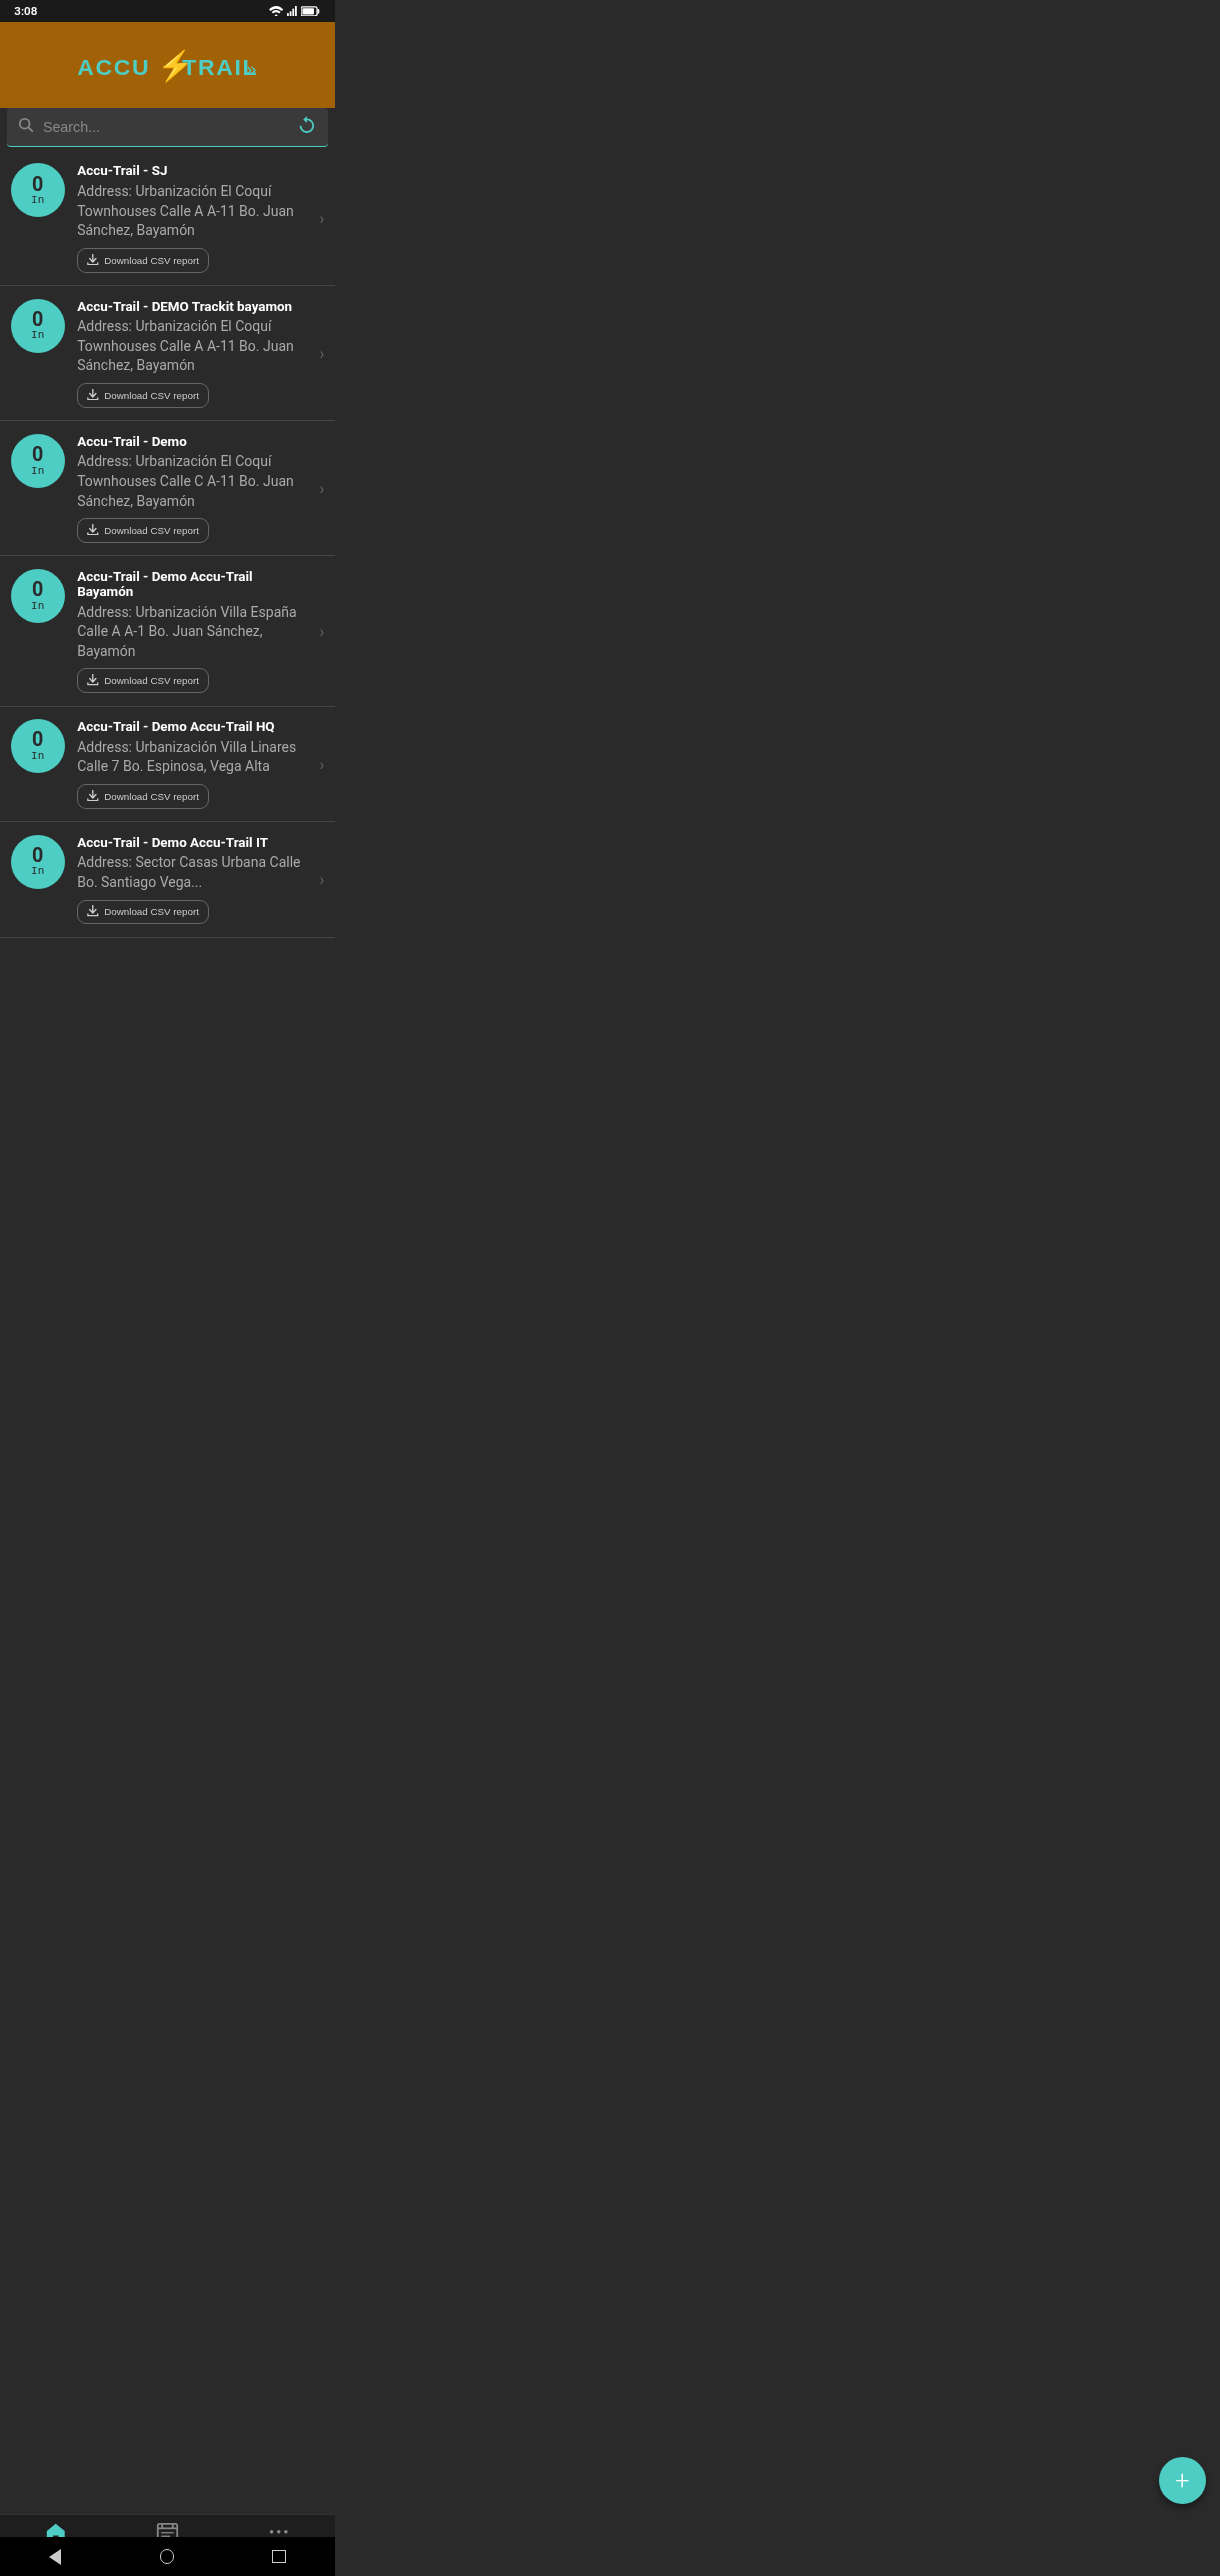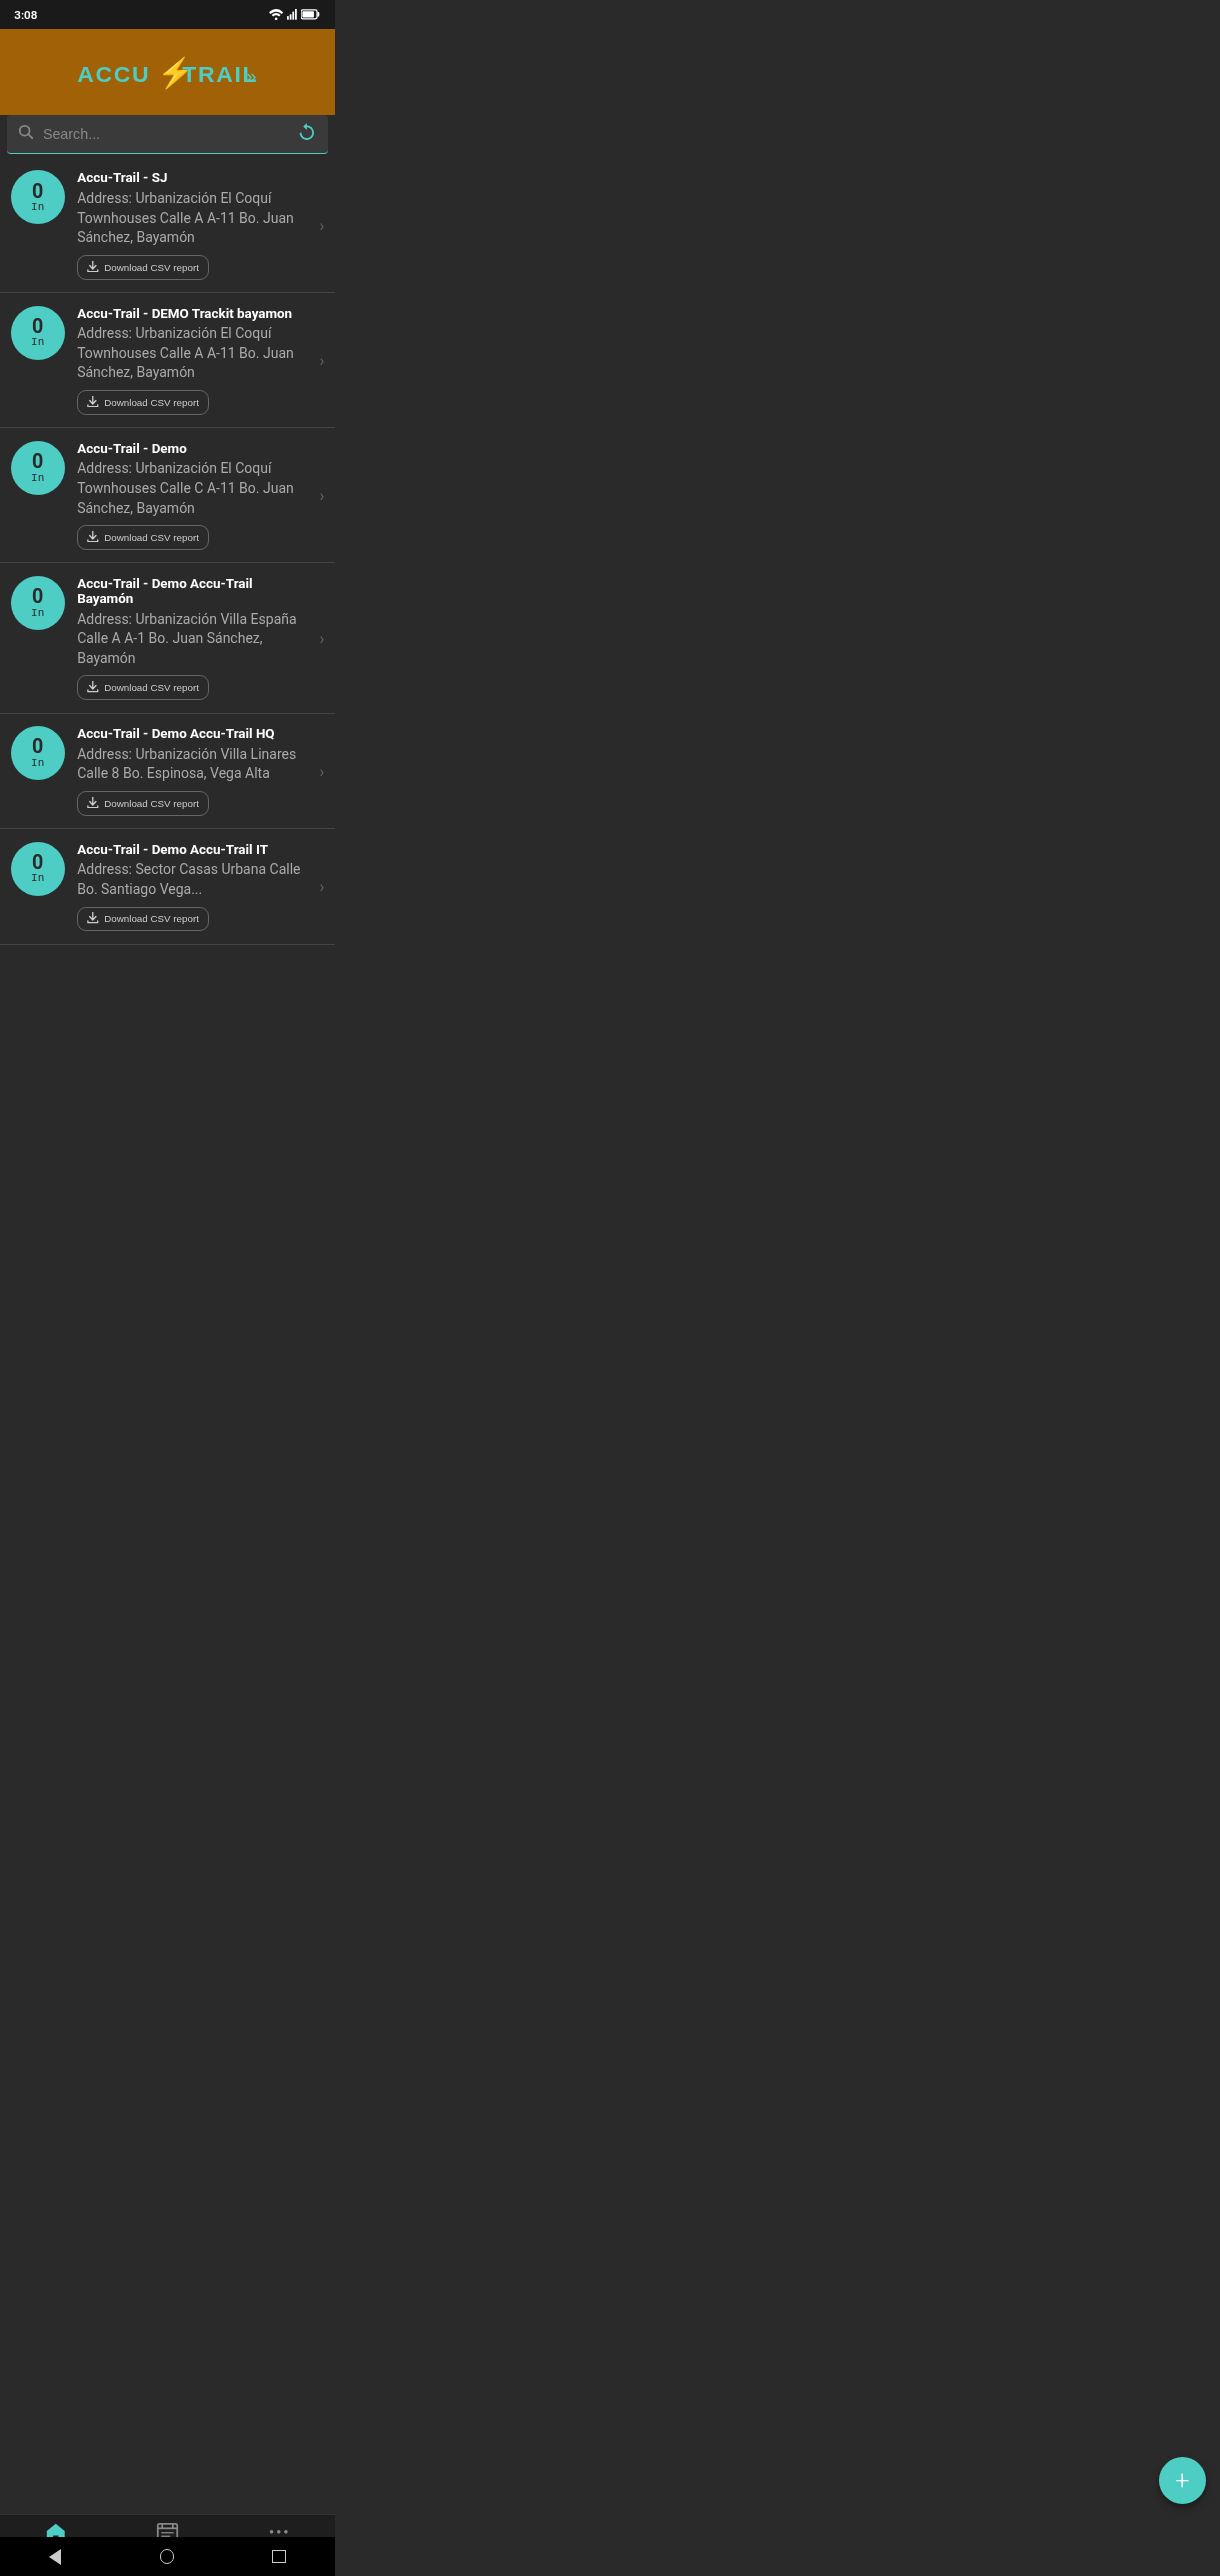--- a/index.html
+++ b/index.html
@@ -18,21 +18,21 @@
       position: relative;
     }
 
     
     .status-bar {
       background-color: #1a1a1a;
       display: flex;
       justify-content: space-between;
       align-items: center;
       padding: 7.2px 14.3px;
-      height: 29px;
+      height: 22px;
     }
 
     .status-time {
       font-size: 11.6px;
       font-weight: 600;
       color: #ffffff;
     }
 
     .status-icons {
       display: flex;
@@ -420,21 +420,21 @@
       </div>
       <span class="chevron-right">›</span>
     </div>
     <div class="location-item">
       <div class="count-badge">
         <span class="count-number">0</span>
         <span class="count-label">In</span>
       </div>
       <div class="location-info">
         <div class="location-name">Accu-Trail - Demo Accu-Trail HQ</div>
-        <div class="location-address">Address: Urbanización Villa Linares Calle 8 Bo. Espinosa, Vega Alta</div>
+        <div class="location-address">Address: Urbanización Villa Linares Calle 7 Bo. Espinosa, Vega Alta</div>
         <button class="download-btn">
           <span class="download-icon">
             <svg width="11.6" height="11.6" viewBox="0 0 13 13">
               <path d="M6.5 0v8M3 5l3.5 4L10 5" stroke="#ccc" stroke-width="1.5" fill="none" stroke-linecap="round" stroke-linejoin="round"></path>
               <path d="M1 10v2h11v-2" stroke="#ccc" stroke-width="1.5" fill="none" stroke-linecap="round"></path>
             </svg>
           </span>
           Download CSV report
         </button>
       </div>

